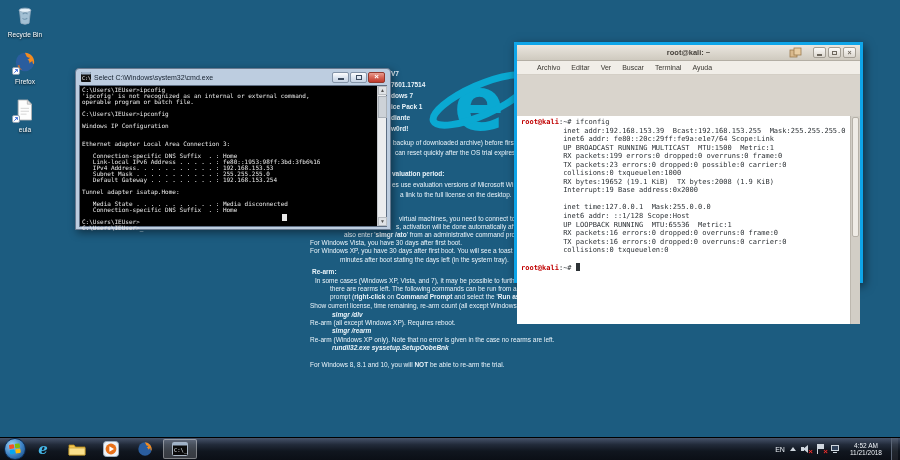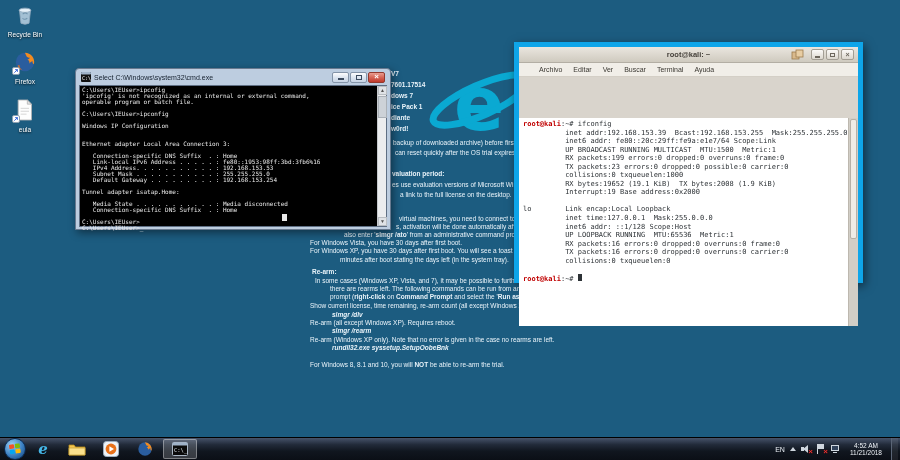--- a/index.html
+++ b/index.html
@@ -43,21 +43,21 @@
   #cmd-selblock{position:absolute;left:202px;top:128px;width:5px;height:7px;background:#e9e9e9;}
   #cmd-scroll{position:absolute;top:0;right:0;bottom:0;width:9px;background:#ecedef;border-left:1px solid #c6c9cd;}
   .sc-btn{position:absolute;left:0;width:9px;height:9px;background:#dfe2e6;border:1px solid #b9bdc2;
           font-size:5px;line-height:7px;text-align:center;color:#555;}
   .sc-btn.up{top:0;}
   .sc-btn.down{bottom:0;}
   #cmd-thumb{position:absolute;left:0;top:10px;width:9px;height:22px;background:#cdd2d8;border:1px solid #aab0b7;}
 
   
   #kali-win{position:absolute;left:514px;top:42px;width:349px;height:241px;
-            background:#d9d4cc;border:5px solid #0ea5e9;
+            background:#d9d4cc;border:3px solid #0ea5e9;
             box-shadow:2px 3px 9px rgba(0,0,0,.5);}
   #kali-title{position:relative;height:16px;background:linear-gradient(#eae6df,#cfcabf);
               border-bottom:1px solid #b3aea4;display:flex;align-items:center;justify-content:center;
               font-size:7.5px;font-weight:bold;color:#45403a;}
   #kali-box-icon{position:absolute;left:272px;top:2px;}
   .kali-btns{position:absolute;right:4px;top:2px;display:flex;gap:2px;}
   .kbtn{width:13px;height:11px;border:1px solid #a39e94;border-radius:2px;
         background:linear-gradient(#fbfaf8,#dcd7ce);display:flex;align-items:center;justify-content:center;
         color:#6d675d;font-size:7px;line-height:7px;}
   .kbtn .bar{width:5px;height:1.5px;background:#6d675d;margin-top:5px;}
@@ -258,21 +258,20 @@
           <div class="tline"><span class="prompt">root@kali</span><span>:~#</span><span> ifconfig</span></div>
           <div class="tline">          inet addr:192.168.153.39  Bcast:192.168.153.255  Mask:255.255.255.0</div>
           <div class="tline">          inet6 addr: fe80::20c:29ff:fe9a:e1e7/64 Scope:Link</div>
           <div class="tline">          UP BROADCAST RUNNING MULTICAST  MTU:1500  Metric:1</div>
           <div class="tline">          RX packets:199 errors:0 dropped:0 overruns:0 frame:0</div>
           <div class="tline">          TX packets:23 errors:0 dropped:0 possible:0 carrier:0</div>
           <div class="tline">          collisions:0 txqueuelen:1000</div>
           <div class="tline">          RX bytes:19652 (19.1 KiB)  TX bytes:2008 (1.9 KiB)</div>
           <div class="tline">          Interrupt:19 Base address:0x2000</div>
           <div class="tline">&nbsp;</div>
-          <div class="tline">lo        Link encap:Local Loopback</div>
           <div class="tline">          inet time:127.0.0.1  Mask:255.0.0.0</div>
           <div class="tline">          inet6 addr: ::1/128 Scope:Host</div>
           <div class="tline">          UP LOOPBACK RUNNING  MTU:65536  Metric:1</div>
           <div class="tline">          RX packets:16 errors:0 dropped:0 overruns:0 frame:0</div>
           <div class="tline">          TX packets:16 errors:0 dropped:0 overruns:0 carrier:0</div>
           <div class="tline">          collisions:0 txqueuelen:0</div>
           <div class="tline">&nbsp;</div>
           <div class="tline"><span class="prompt">root@kali</span><span>:~#</span><span> </span><span class="kcursor"></span></div>
         </div>
       <div id="kali-scroll">

